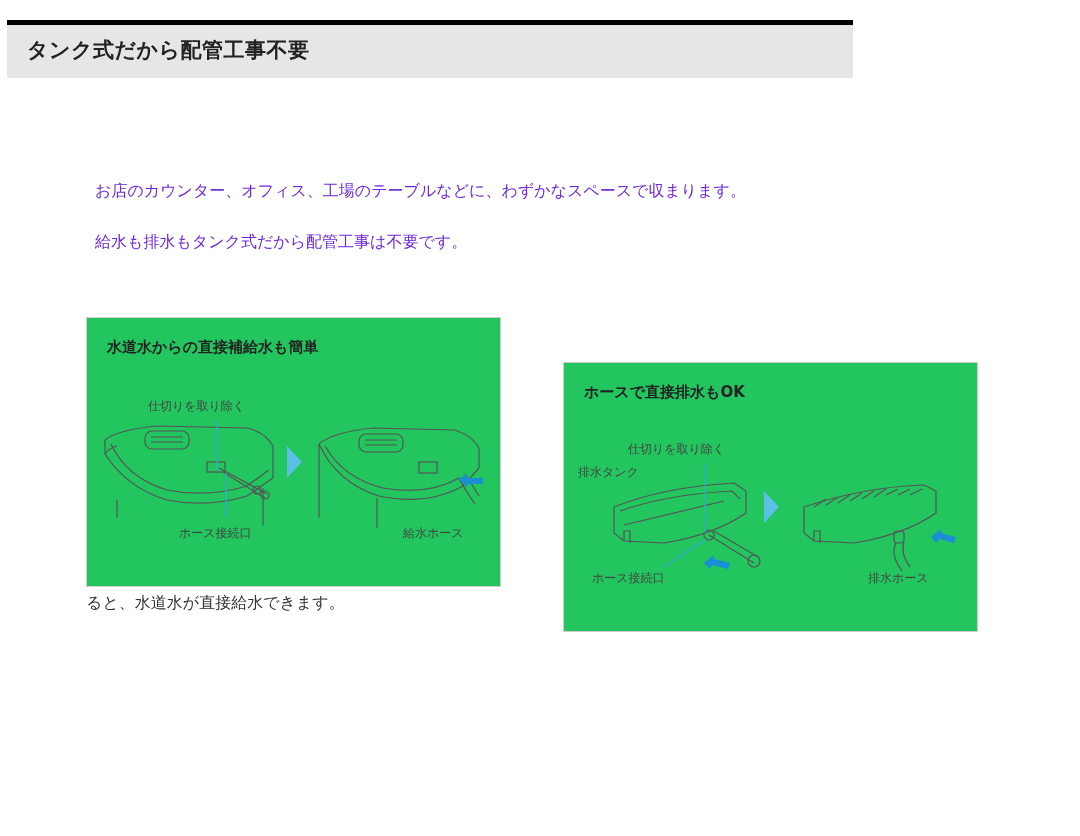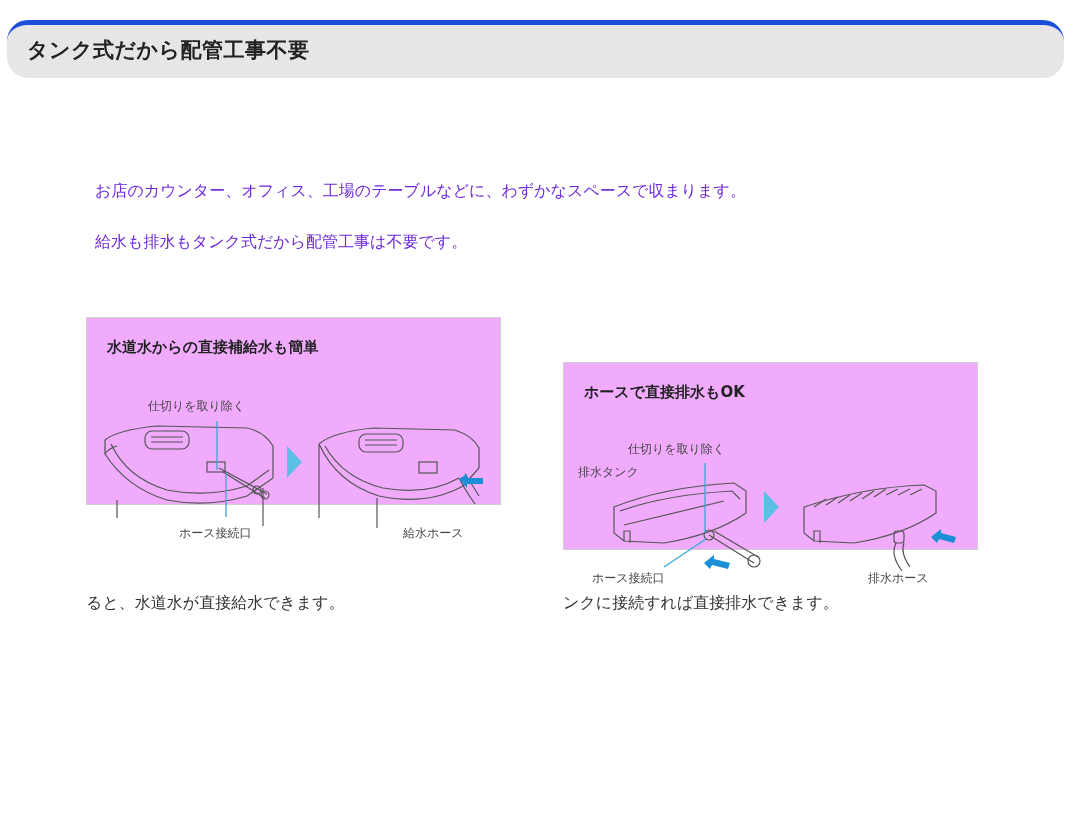--- a/index.html
+++ b/index.html
@@ -1,26 +1,26 @@
 <!DOCTYPE html>
 <html><head>
 <meta charset="utf-8">
 <style>
   html, body { margin: 0; padding: 0; background: #ffffff; }
   body { width: 1080px; height: 836px; position: relative; overflow: hidden;
          font-family: "DejaVu Sans", "Liberation Sans", sans-serif; color: #333; }
-  .header { position: absolute; left: 7px; top: 20px; width: 1057px; height: 58px;
-            background: #e6e6e6; border-top: 5px solid #1d4ed8; box-sizing: border-box; border-radius: 21px; }
+  .header { position: absolute; left: 7px; top: 20px; width: 846px; height: 58px;
+            background: #e6e6e6; border-top: 5px solid #000000; box-sizing: border-box; }
   .header-title { position: absolute; left: 20px; top: 11px; font-size: 21px; font-weight: bold;
                   color: #222; letter-spacing: 0.5px; }
   .intro { position: absolute; left: 95px; font-size: 16px; color: #6d28d9; }
   .intro.l1 { top: 181px; }
   .intro.l2 { top: 232px; }
-  .card { position: absolute; top: 317px; width: 415px; height: 188px;
-          border: 1px solid #cfcfcf; box-sizing: border-box; background: #f0abfc; }
+  .card { position: absolute; top: 317px; width: 415px; height: 270px;
+          border: 1px solid #cfcfcf; box-sizing: border-box; background: #22c55e; }
   .card.left { left: 86px; }
   .card.right { left: 563px; margin-top: 45px; }
   .card-title { position: absolute; left: 20px; top: 20px; font-size: 15px; font-weight: bold; color: #222; }
   .illus { position: absolute; left: 0; top: 0; width: 415px; height: 247px; }
   .lbl { position: absolute; font-size: 12px; color: #444; white-space: nowrap; }
   .caption { position: absolute; font-size: 16px; color: #333; line-height: 33px; width: 420px; }
   .caption.left { left: 86px; top: 586px; }
   .caption.right { left: 563px; top: 586px; }
 </style>
 </head>
@@ -101,14 +101,13 @@
   <div class="lbl" style="left:64px;top:78px;">仕切りを取り除く</div>
   <div class="lbl" style="left:14px;top:101px;">排水タンク</div>
   <div class="lbl" style="left:28px;top:207px;">ホース接続口</div>
   <div class="lbl" style="left:304px;top:207px;">排水ホース</div>
 </div>
 
 <div class="caption left">
   <div>ると、水道水が直接給水できます。</div>
 </div>
 <div class="caption right">
-  <div>ンクに接続すれば直接排水できます。</div>
 </div>
 
 </body></html>

